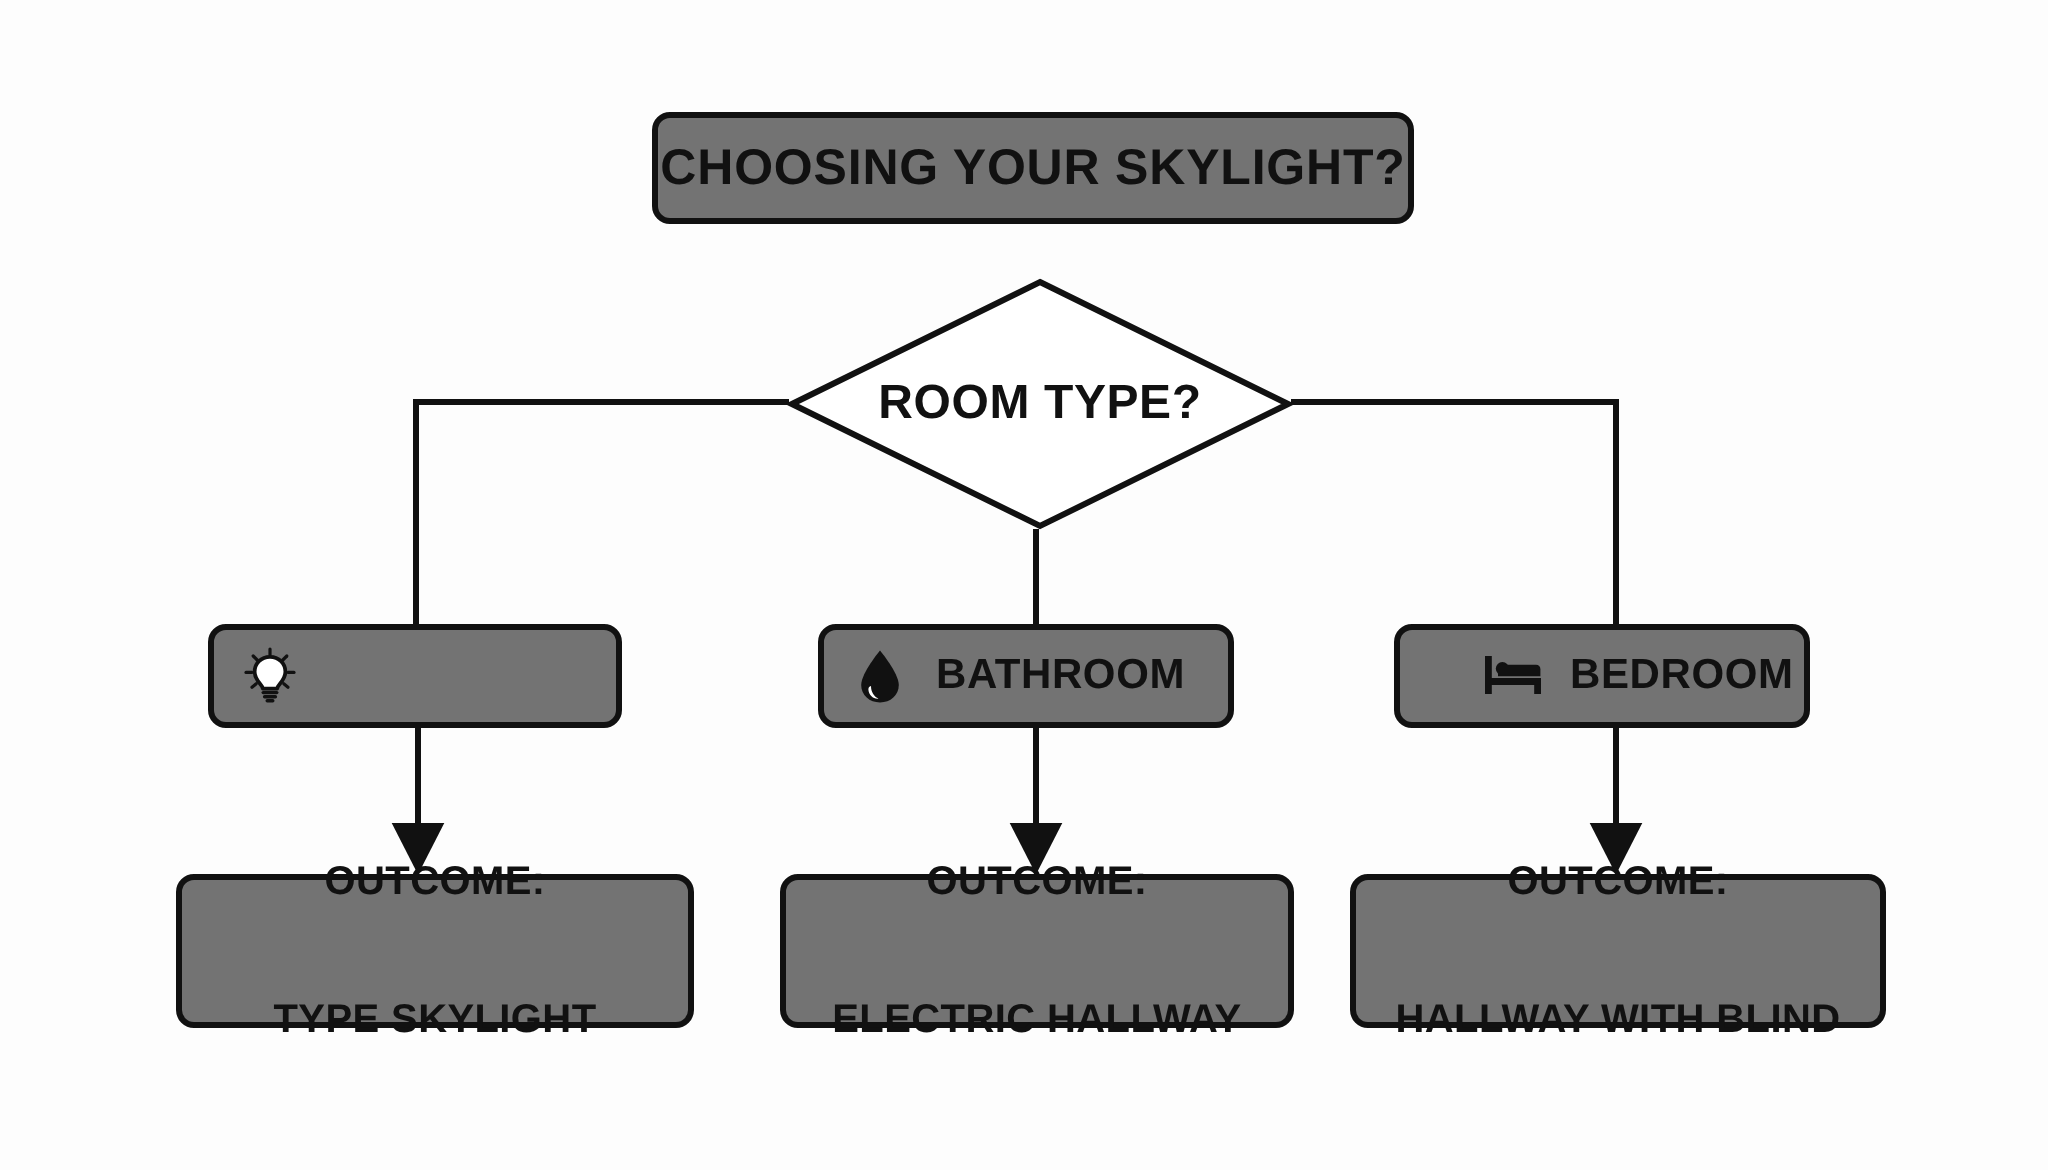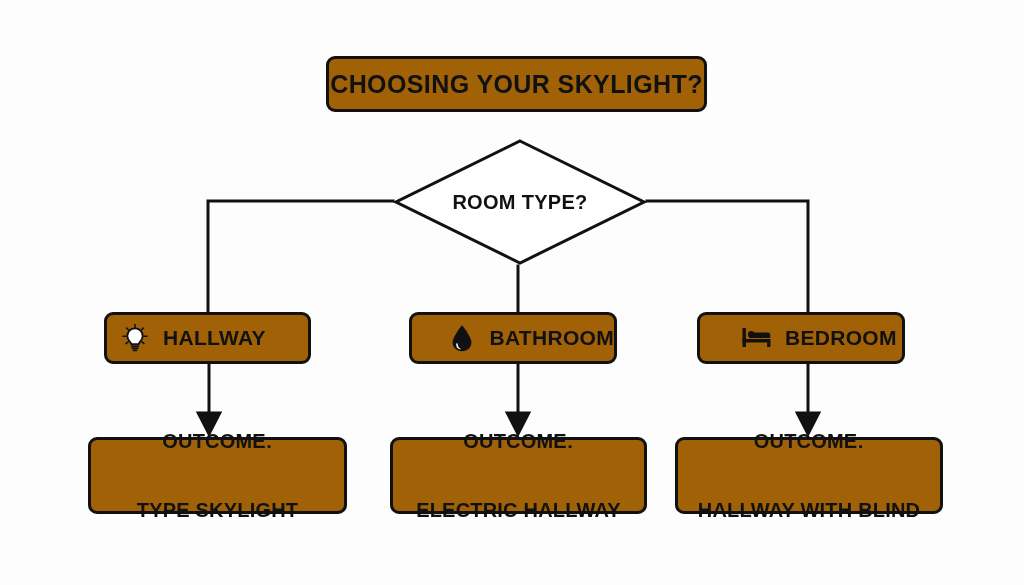--- a/index.html
+++ b/index.html
@@ -27,21 +27,21 @@
     top: 0;
     width: 1024px;
     height: 585px;
     pointer-events: none;
   }
 
   
   .node {
     position: absolute;
     box-sizing: border-box;
-    background: #a16207;
+    background: #737373;
     border: 3px solid #111111;
     display: flex;
     align-items: center;
     justify-content: center;
   }
 
   
   .title-box {
     left: 326px;
     top: 56px;
@@ -71,21 +71,21 @@
   }
   .diamond-text {
     position: absolute;
     left: 0;
     top: 0;
     width: 254px;
     height: 128px;
     display: flex;
     align-items: center;
     justify-content: center;
-    font-size: 20px;
+    font-size: 24px;
     font-weight: bold;
     letter-spacing: 0.3px;
     white-space: nowrap;
   }
 
   
   .room-box {
     height: 52px;
     border-radius: 9px;
     top: 312px;
@@ -101,21 +101,21 @@
   }
   .icon-slot {
     width: 34px;
     height: 34px;
     display: flex;
     align-items: center;
     justify-content: center;
     flex: 0 0 auto;
   }
   #room-hallway  { left: 104px; width: 207px; }
-  #room-bathroom { left: 409px; width: 208px; justify-content: flex-end; }
+  #room-bathroom { left: 409px; width: 208px; }
   #room-bedroom  { left: 697px; width: 208px; padding-left: 40px; }
 
   
   .outcome-box {
     top: 437px;
     height: 77px;
     border-radius: 9px;
     flex-direction: column;
     text-align: center;
     line-height: 1.22;
@@ -183,21 +183,20 @@
                  C10.9,19.9 11.3,20.5 11.4,21.3 L18.6,21.3
                  C18.7,20.5 19.1,19.9 19.8,19.1 C21.1,17.6 22.7,15.7 22.7,12.9
                  C22.7,8.7 19.4,5.4 15,5.4 Z" fill="#ffffff" stroke="#111111" stroke-width="1.9" stroke-linejoin="round"></path>
         <g stroke="#111111" stroke-width="1.7" stroke-linecap="round">
           <line x1="11.6" y1="23.3" x2="18.4" y2="23.3"></line>
           <line x1="12.3" y1="25.4" x2="17.7" y2="25.4"></line>
           <line x1="13.6" y1="27.4" x2="16.4" y2="27.4"></line>
         </g>
       </svg>
     </span>
-    <span class="room-label">HALLWAY</span>
   </div>
 
   <div id="room-bathroom" class="node room-box">
     <span class="icon-slot">
       <svg width="30" height="30" viewBox="0 0 30 30" aria-hidden="true">
         <path d="M15,2.2 C15,2.2 5.6,13.4 5.6,19.5 C5.6,24.7 9.8,28.2 15,28.2
                  C20.2,28.2 24.4,24.7 24.4,19.5 C24.4,13.4 15,2.2 15,2.2 Z" fill="#111111"></path>
         <path d="M10.5,20.0 C10.5,23.0 12.0,25.3 14.3,26.3
                  C11.6,26.6 9.4,24.6 9.2,21.9 C9.1,20.9 9.6,20.1 10.5,20.0 Z" fill="#ffffff"></path>
       </svg>

